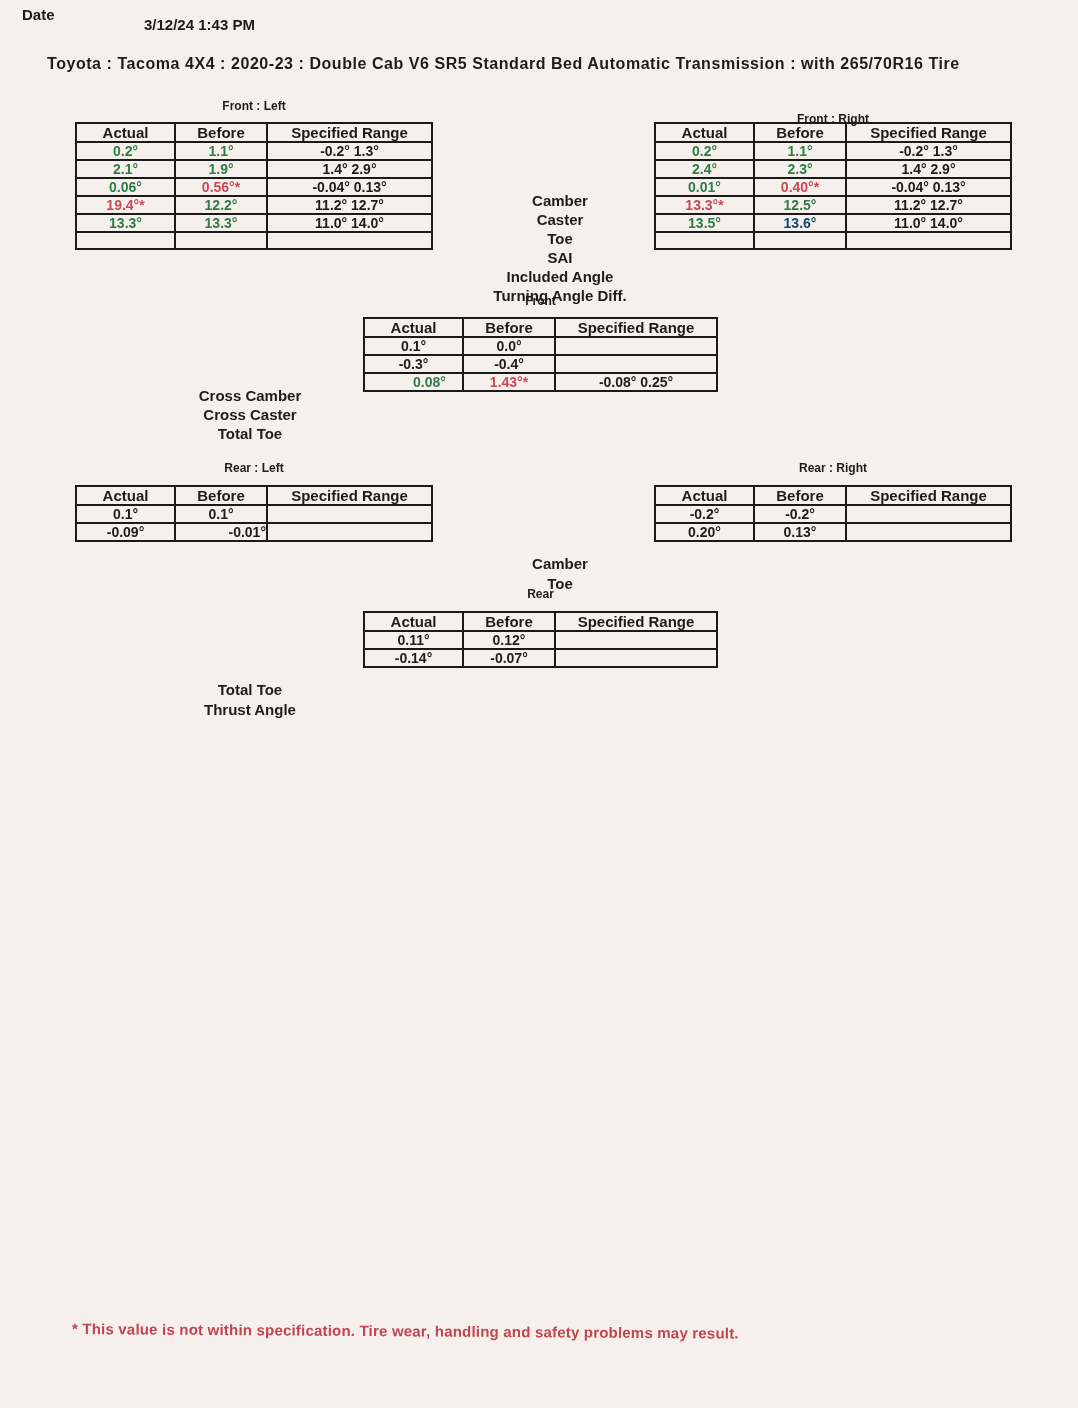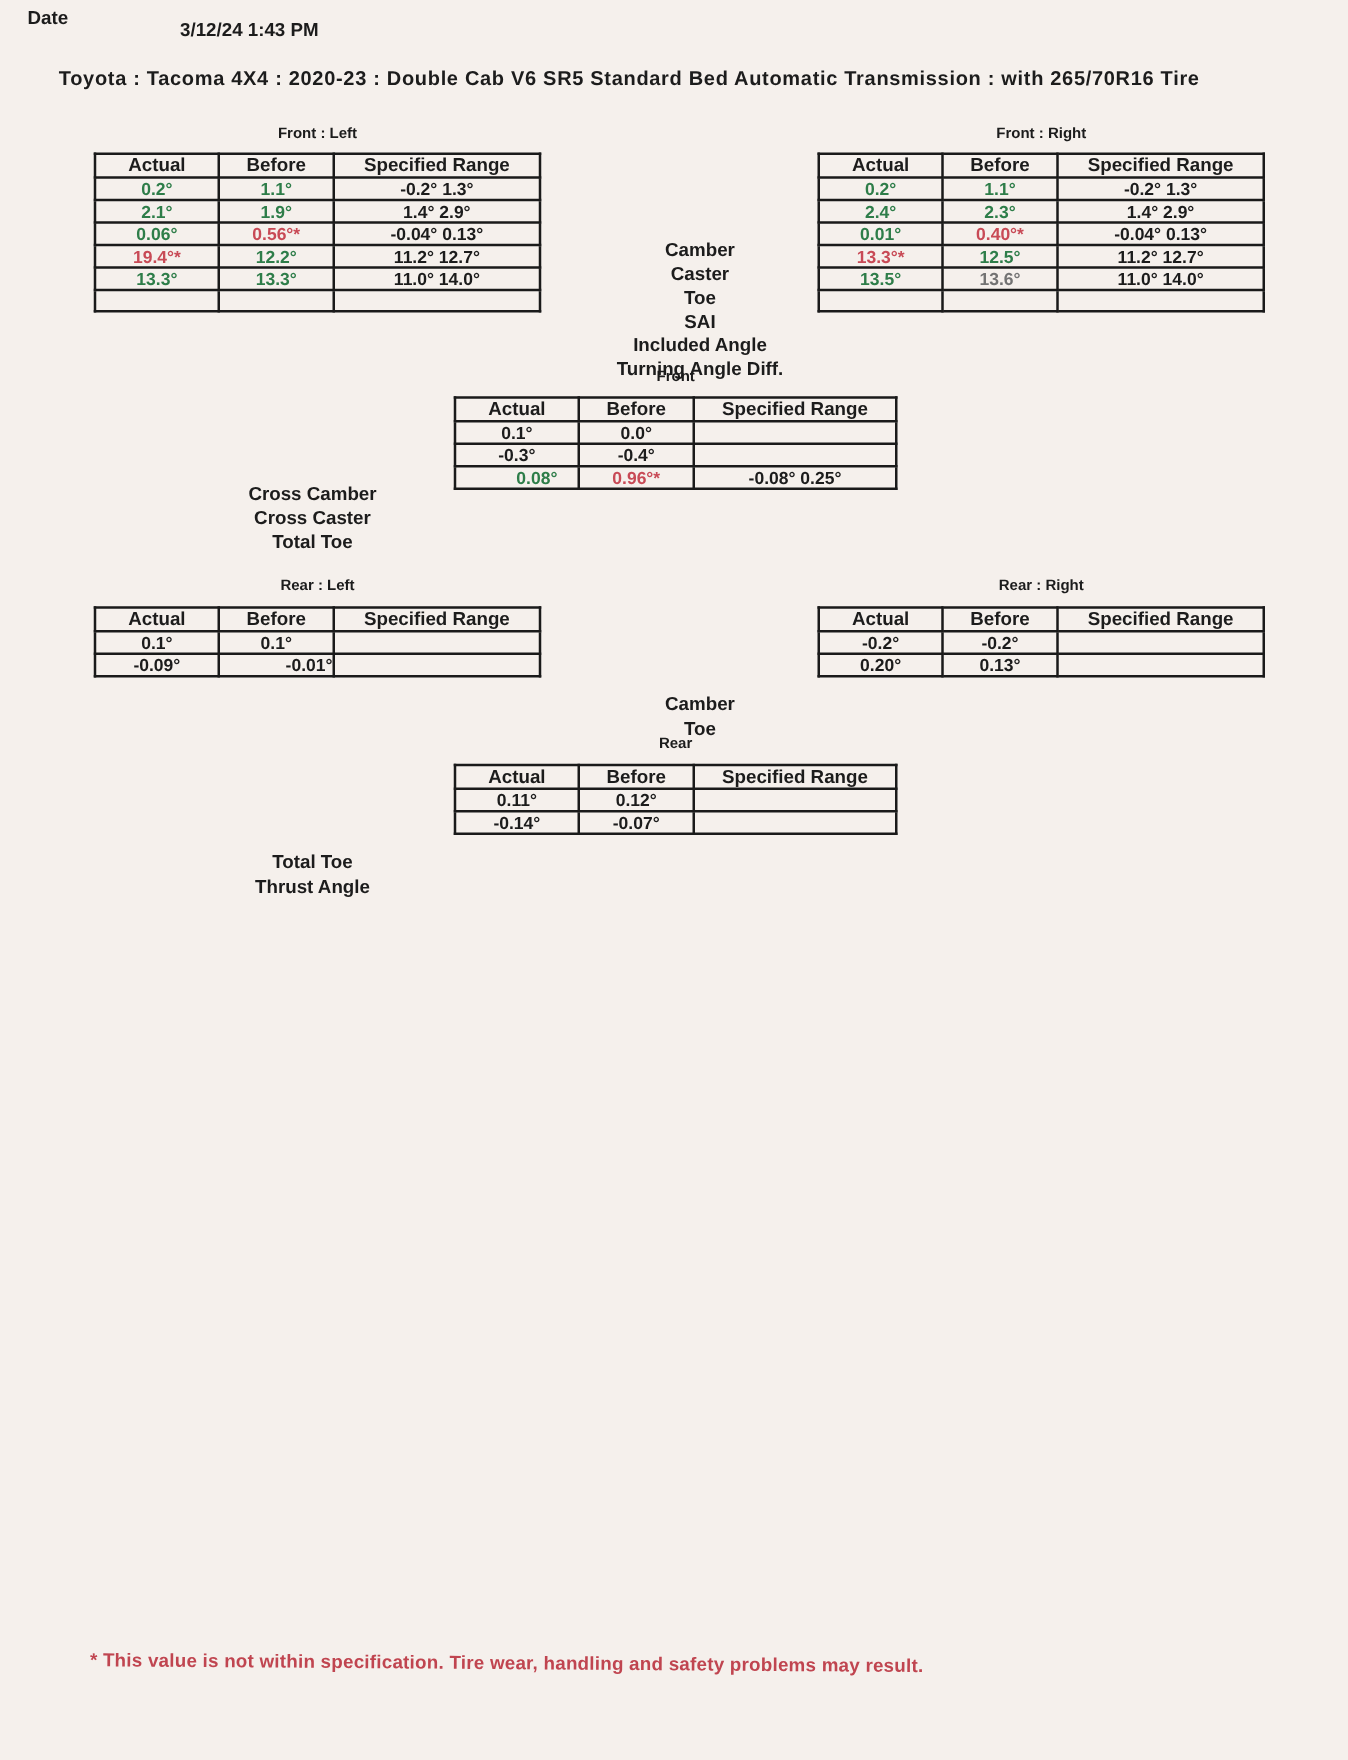--- a/index.html
+++ b/index.html
@@ -91,21 +91,21 @@
 
 <div class="abs measure-labels lh19" style="left:440px;top:143px;width:240px">
     <div>Camber</div>
     <div>Caster</div>
     <div>Toe</div>
     <div>SAI</div>
     <div>Included Angle</div>
     <div>Turning Angle Diff.</div>
   </div>
 
-<div class="abs tbl-title" style="left:654px;top:99px;width:358px">Front : Right</div>
+<div class="abs tbl-title" style="left:654px;top:112px;width:358px">Front : Right</div>
 <div class="abs" style="left:654px;top:122px;width:358px">
   <table class="r17">
     <colgroup>
         <col class="c1">
         <col class="c2">
         <col class="c3">
       </colgroup>
   <thead>
         <tr>
           <th>Actual</th>
@@ -129,21 +129,21 @@
           <td style="color: rgb(200, 74, 86);">0.40°*</td>
           <td style="color: rgb(28, 28, 28);">-0.04° 0.13°</td>
         </tr>
         <tr>
           <td style="color: rgb(200, 74, 86);">13.3°*</td>
           <td style="color: rgb(46, 125, 73);">12.5°</td>
           <td style="color: rgb(28, 28, 28);">11.2° 12.7°</td>
         </tr>
         <tr>
           <td style="color: rgb(46, 125, 73);">13.5°</td>
-          <td style="color: #737373;">13.6°</td>
+          <td style="color: #0c4a6e;">13.6°</td>
           <td style="color: rgb(28, 28, 28);">11.0° 14.0°</td>
         </tr>
         <tr>
           <td style="color: rgb(28, 28, 28);"></td>
           <td style="color: rgb(28, 28, 28);"></td>
           <td style="color: rgb(28, 28, 28);"></td>
         </tr>
       </tbody>
     </table>
 </div>
@@ -174,21 +174,21 @@
           <td style="color: rgb(28, 28, 28);">0.0°</td>
           <td style="color: rgb(28, 28, 28);"></td>
         </tr>
         <tr>
           <td style="color: rgb(28, 28, 28);">-0.3°</td>
           <td style="color: rgb(28, 28, 28);">-0.4°</td>
           <td style="color: rgb(28, 28, 28);"></td>
         </tr>
         <tr>
           <td style="color: rgb(46, 125, 73); padding-left: 32px;">0.08°</td>
-          <td style="color: rgb(200, 74, 86);">0.96°*</td>
+          <td style="color: rgb(200, 74, 86);">1.43°*</td>
           <td style="color: rgb(28, 28, 28);">-0.08° 0.25°</td>
         </tr>
       </tbody>
     </table>
 </div>
 
 <div class="abs tbl-title" style="left:75px;top:461px;width:358px">Rear : Left</div>
 <div class="abs" style="left:75px;top:485px;width:358px">
   <table class="r18">
     <colgroup>

